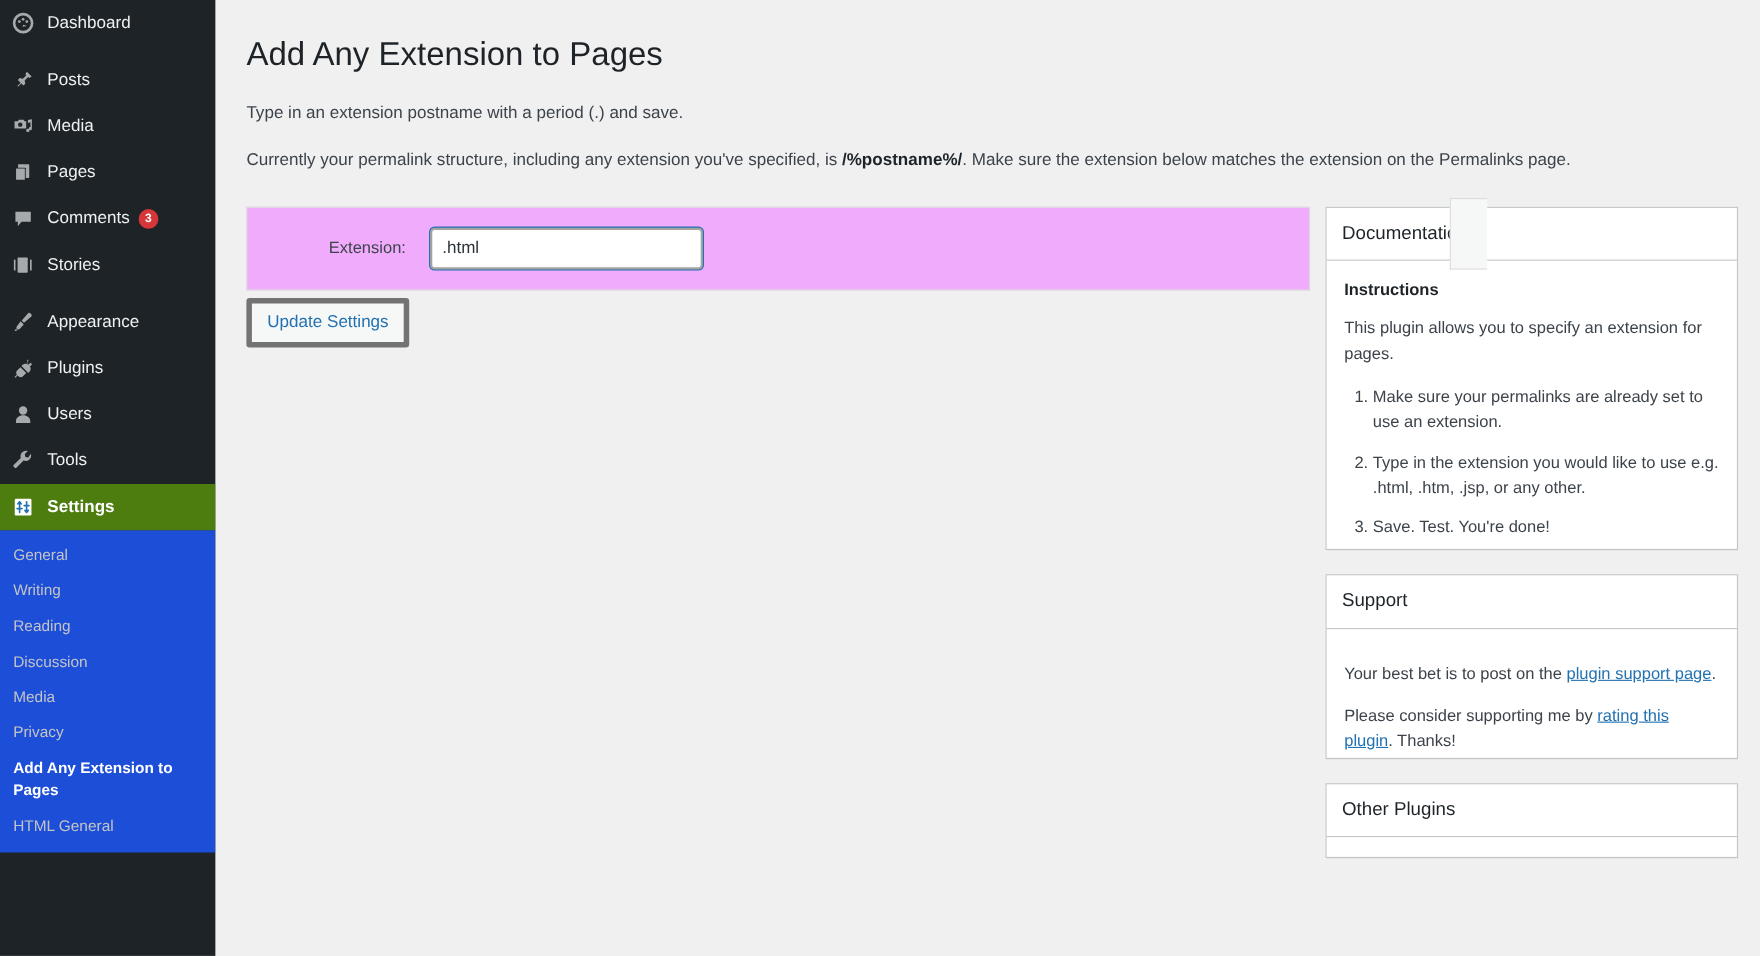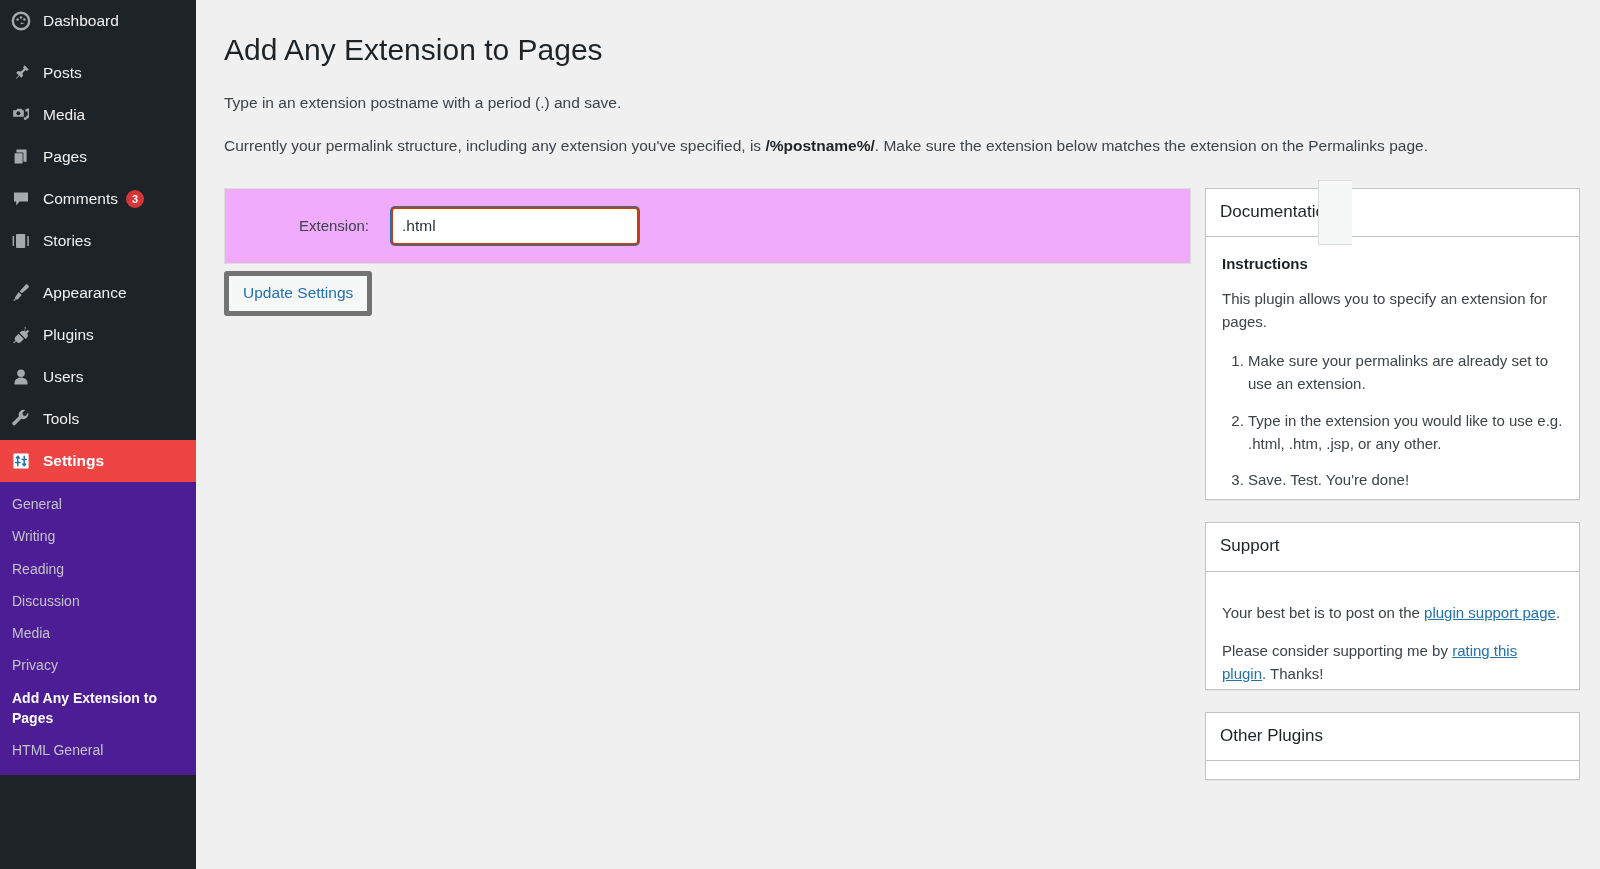--- a/index.html
+++ b/index.html
@@ -41,41 +41,41 @@
     margin-right: 11px;
     flex: 0 0 22px;
     display: flex; align-items: center; justify-content: center;
     color: #a7aaad;
   }
   .menu-top .mi svg { display:block; }
   .menu-top .lbl { white-space: nowrap; }
   .menu-sep { height: 10px; }
 
   .menu-top.current {
-    background: #ef4444;
+    background: #4d7c0f;
     color: #fff;
     font-weight: 600;
   }
   .menu-top.current .mi { color: #fff; }
 
   .badge {
     display: inline-flex;
     align-items: center;
     justify-content: center;
     min-width: 18px; height: 18px;
     border-radius: 9px;
     background: #d63638;
     color: #fff;
     font-size: 11px;
     font-weight: 600;
     margin-left: 8px;
     padding: 0 5px;
   }
 
-  .submenu { background: #4c1d95; padding: 6px 0 8px 0; }
+  .submenu { background: #1d4ed8; padding: 6px 0 8px 0; }
   .submenu a {
     display: block;
     padding: 6px 0 6px 12px;
     font-size: 14px;
     line-height: 1.45;
     color: #c3c4c7;
     text-decoration: none;
     cursor: pointer;
   }
   .submenu a.current { color: #fff; font-weight: 700; }
@@ -124,21 +124,21 @@
     color: #3c434a;
   }
   input.regular-text {
     width: 248px;
     height: 38px;
     padding: 0 9px;
     font-size: 15.5px;
     color: #2c3338;
     font-family: "Liberation Sans", "DejaVu Sans", sans-serif;
     background: #fff;
-    border: 2px solid #c2410c;
+    border: 2px solid #a3a3a3;
     border-radius: 4px;
     outline: none;
     box-shadow: 0 0 0 1px #2271b1;
     caret-color: #2c3338;
   }
 
   .btn-secondary {
     display: inline-block;
     margin-top: 7px;
     background: #f6f7f7;

